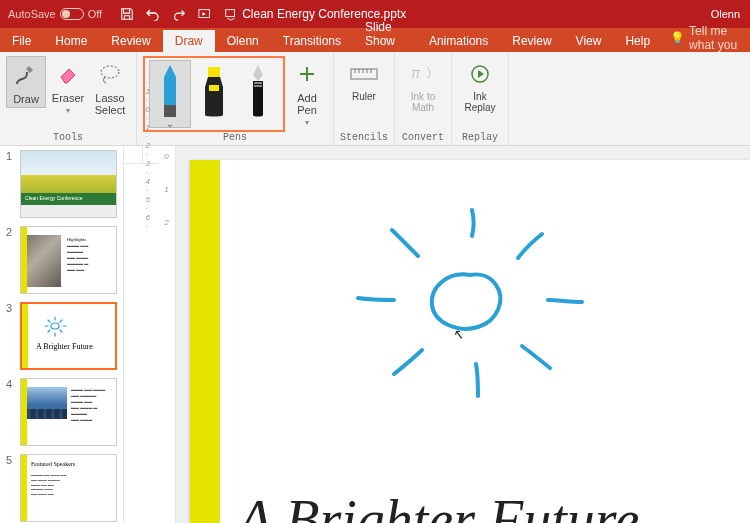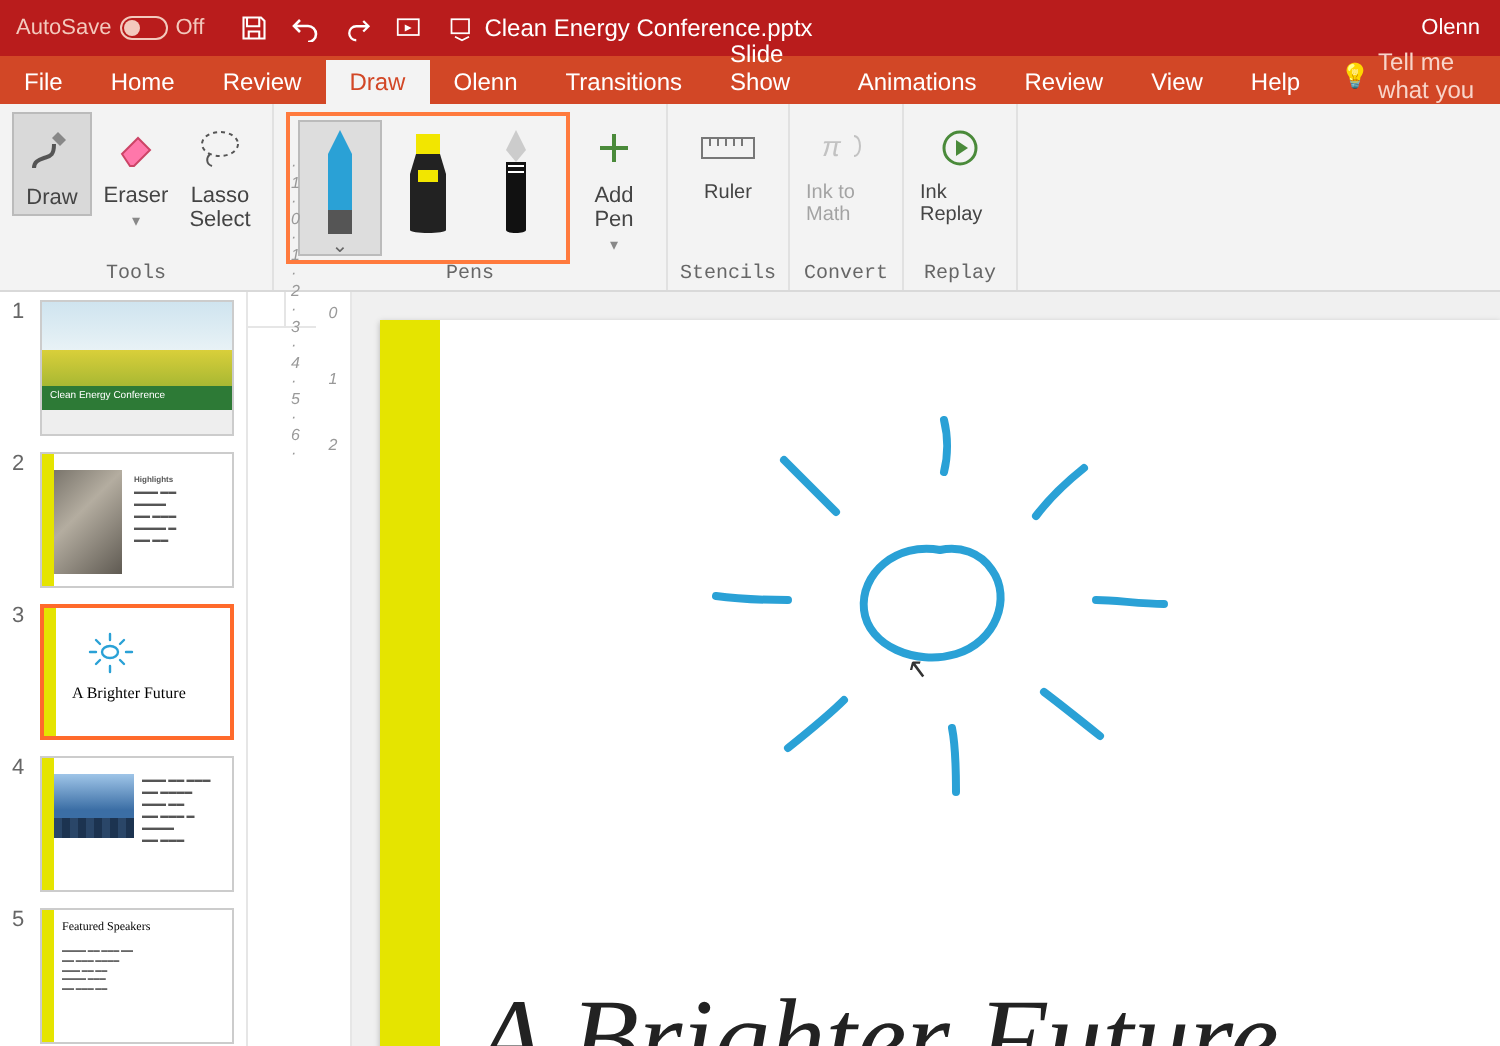--- a/index.html
+++ b/index.html
@@ -28,21 +28,21 @@
   .group-label { font-size:10px; color:#666; padding-bottom:1px;font-family:Liberation Mono, monospace; }
   .big-btn { width:40px; display:flex; flex-direction:column; align-items:center; gap:2px; padding:2px 2px; cursor:pointer; }
   .big-btn.active { background:#d9d9d9; border:1px solid #bbb; }
   .big-btn .lbl { font-size:11px; color:#444; text-align:center; line-height:1.1; }
   .icon-slot { width:32px; height:32px; display:flex; align-items:center; justify-content:center; }
   .pens-box { border:2px solid #ff7a3d; padding:2px 4px; display:flex; gap:2px; height:76px; }
   .pen-cell { width:42px; height:100%; display:flex; align-items:center; justify-content:center; cursor:pointer; }
   .pen-cell.sel { background:#ddd; border:1px solid #bbb; position:relative; }
   .pen-cell.sel::after { content:"⌄"; position:absolute; bottom:-2px; font-size:10px; color:#666; }
   .mid-btn { width:44px; display:flex; flex-direction:column; align-items:center; gap:1px; padding:2px; cursor:pointer; }
-  .mid-btn .lbl { font-size:10px; color:#444; line-height:1.1; }
+  .mid-btn .lbl { font-size:10px; color:#444; text-align:center; line-height:1.1; }
   .mid-btn.disabled { opacity:.45; }
 
   
   .workspace { display:flex; height: calc(523px - 28px - 24px - 94px); }
   .thumbs { width:155px; background:#fff; border-right:1px solid #e6e6e6; overflow:hidden; padding:4px 6px; }
   .thumbrow { display:flex; align-items:flex-start; gap:6px; margin-bottom:8px; }
   .thumbnum { font-size:11px; color:#666; width:10px; }
   .thumb { width:120px; height:68px; background:#fff; border:1px solid #ccc; position:relative; overflow:hidden; cursor:pointer; }
   .thumb.active { border:2px solid #ff6a2b; }
   .thumb .ystrip { position:absolute; left:0; top:0; bottom:0; width:6px; background:#e5e400; }

